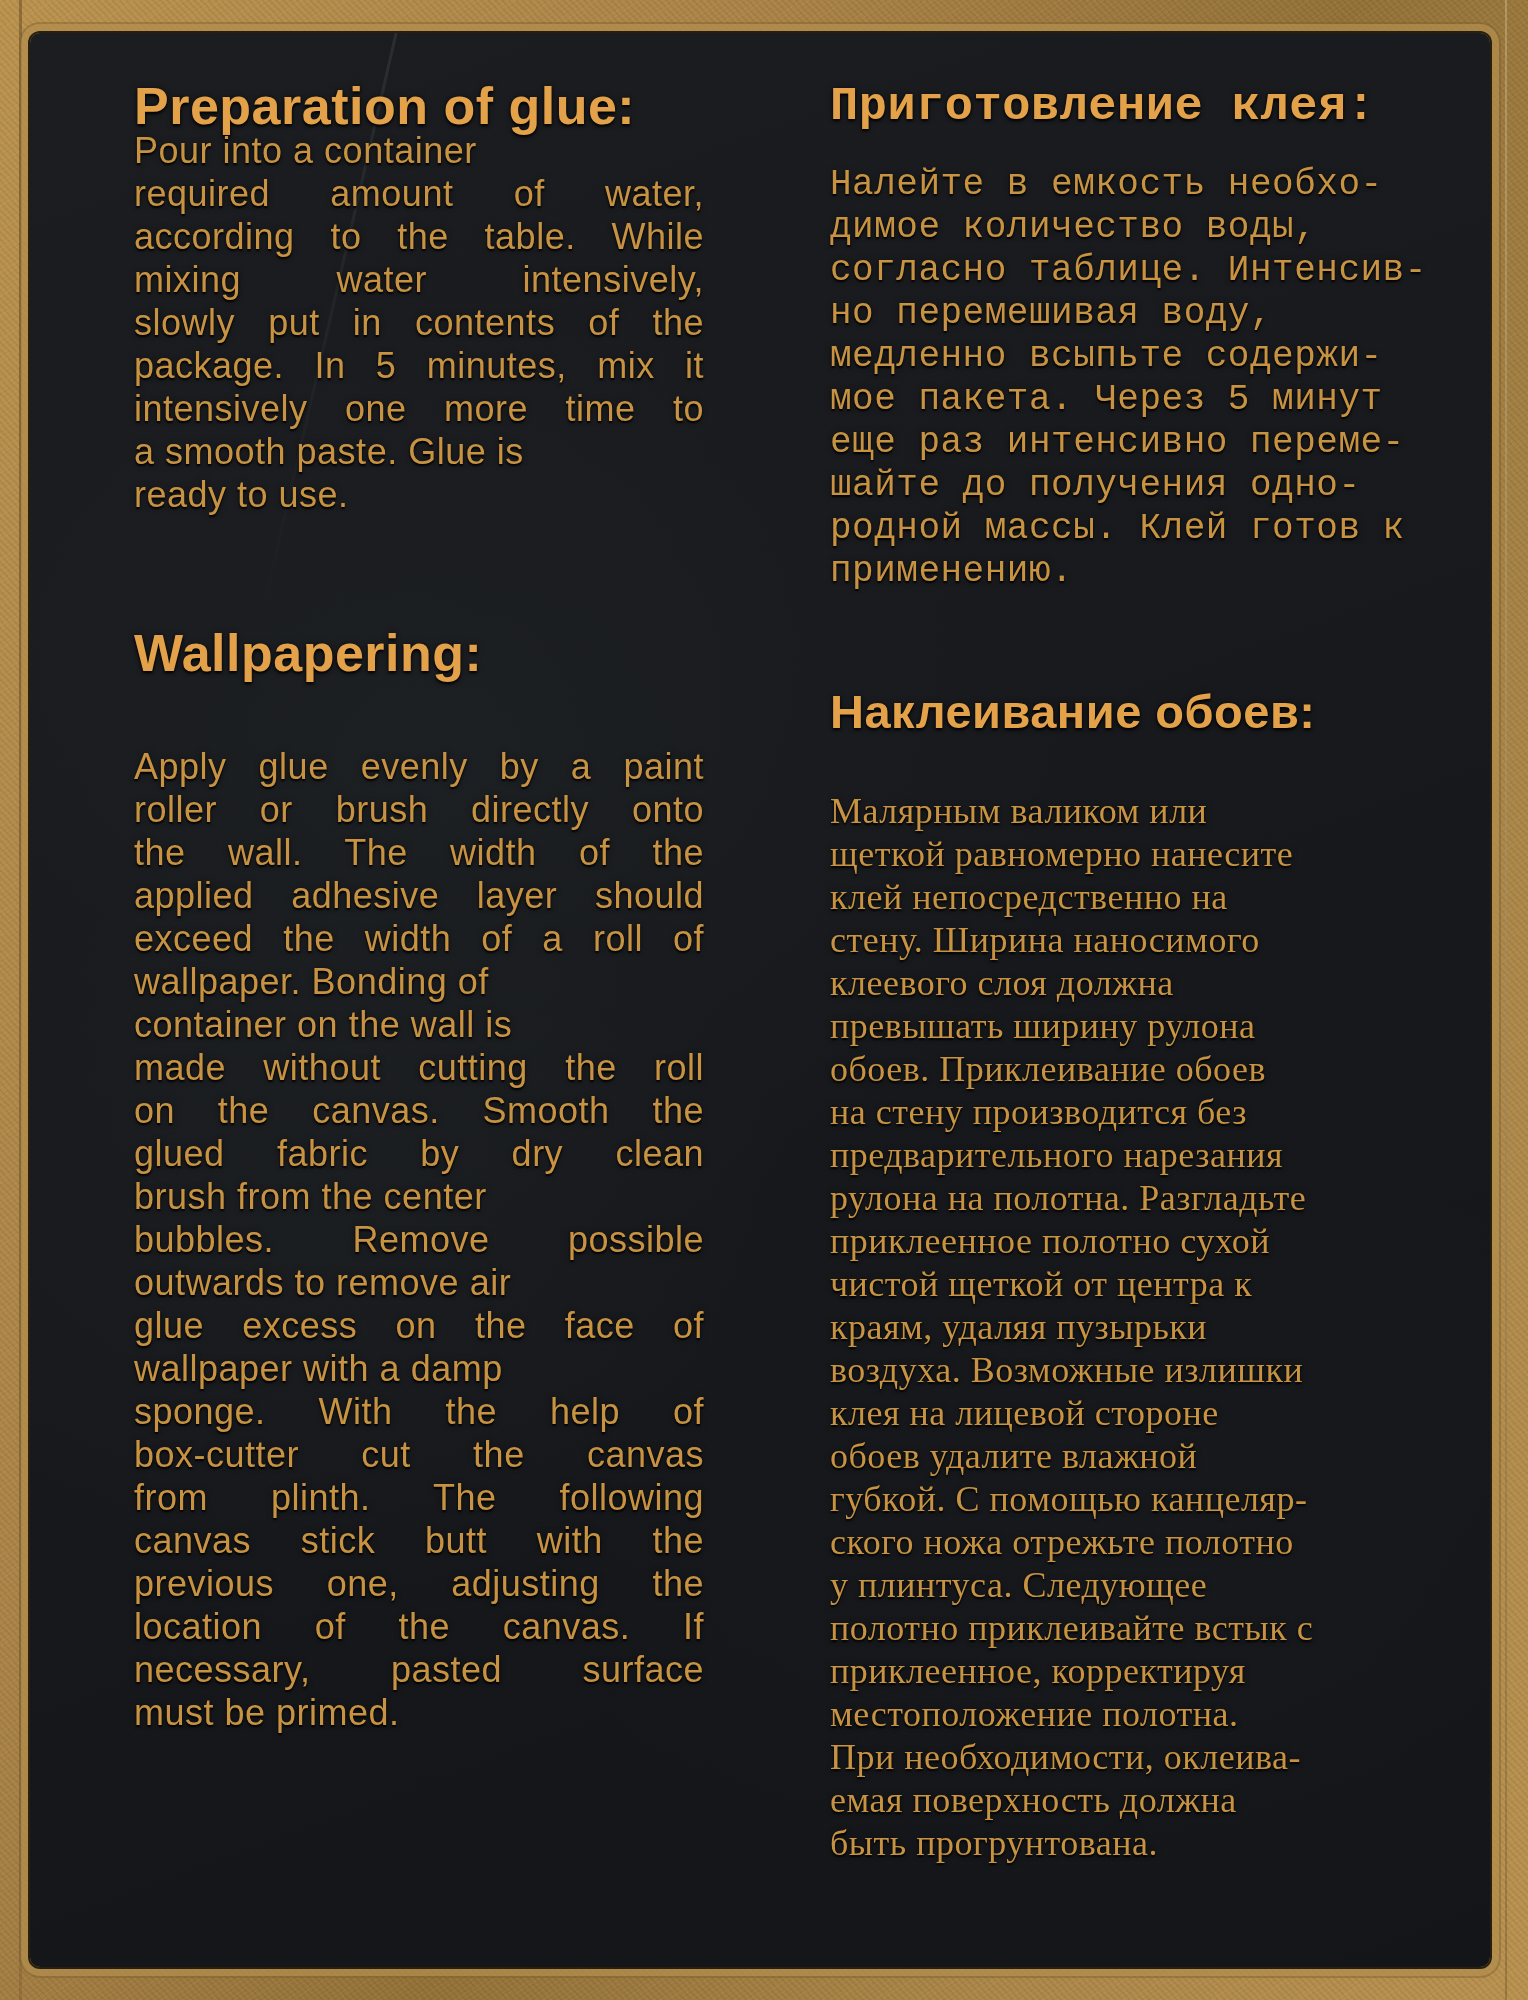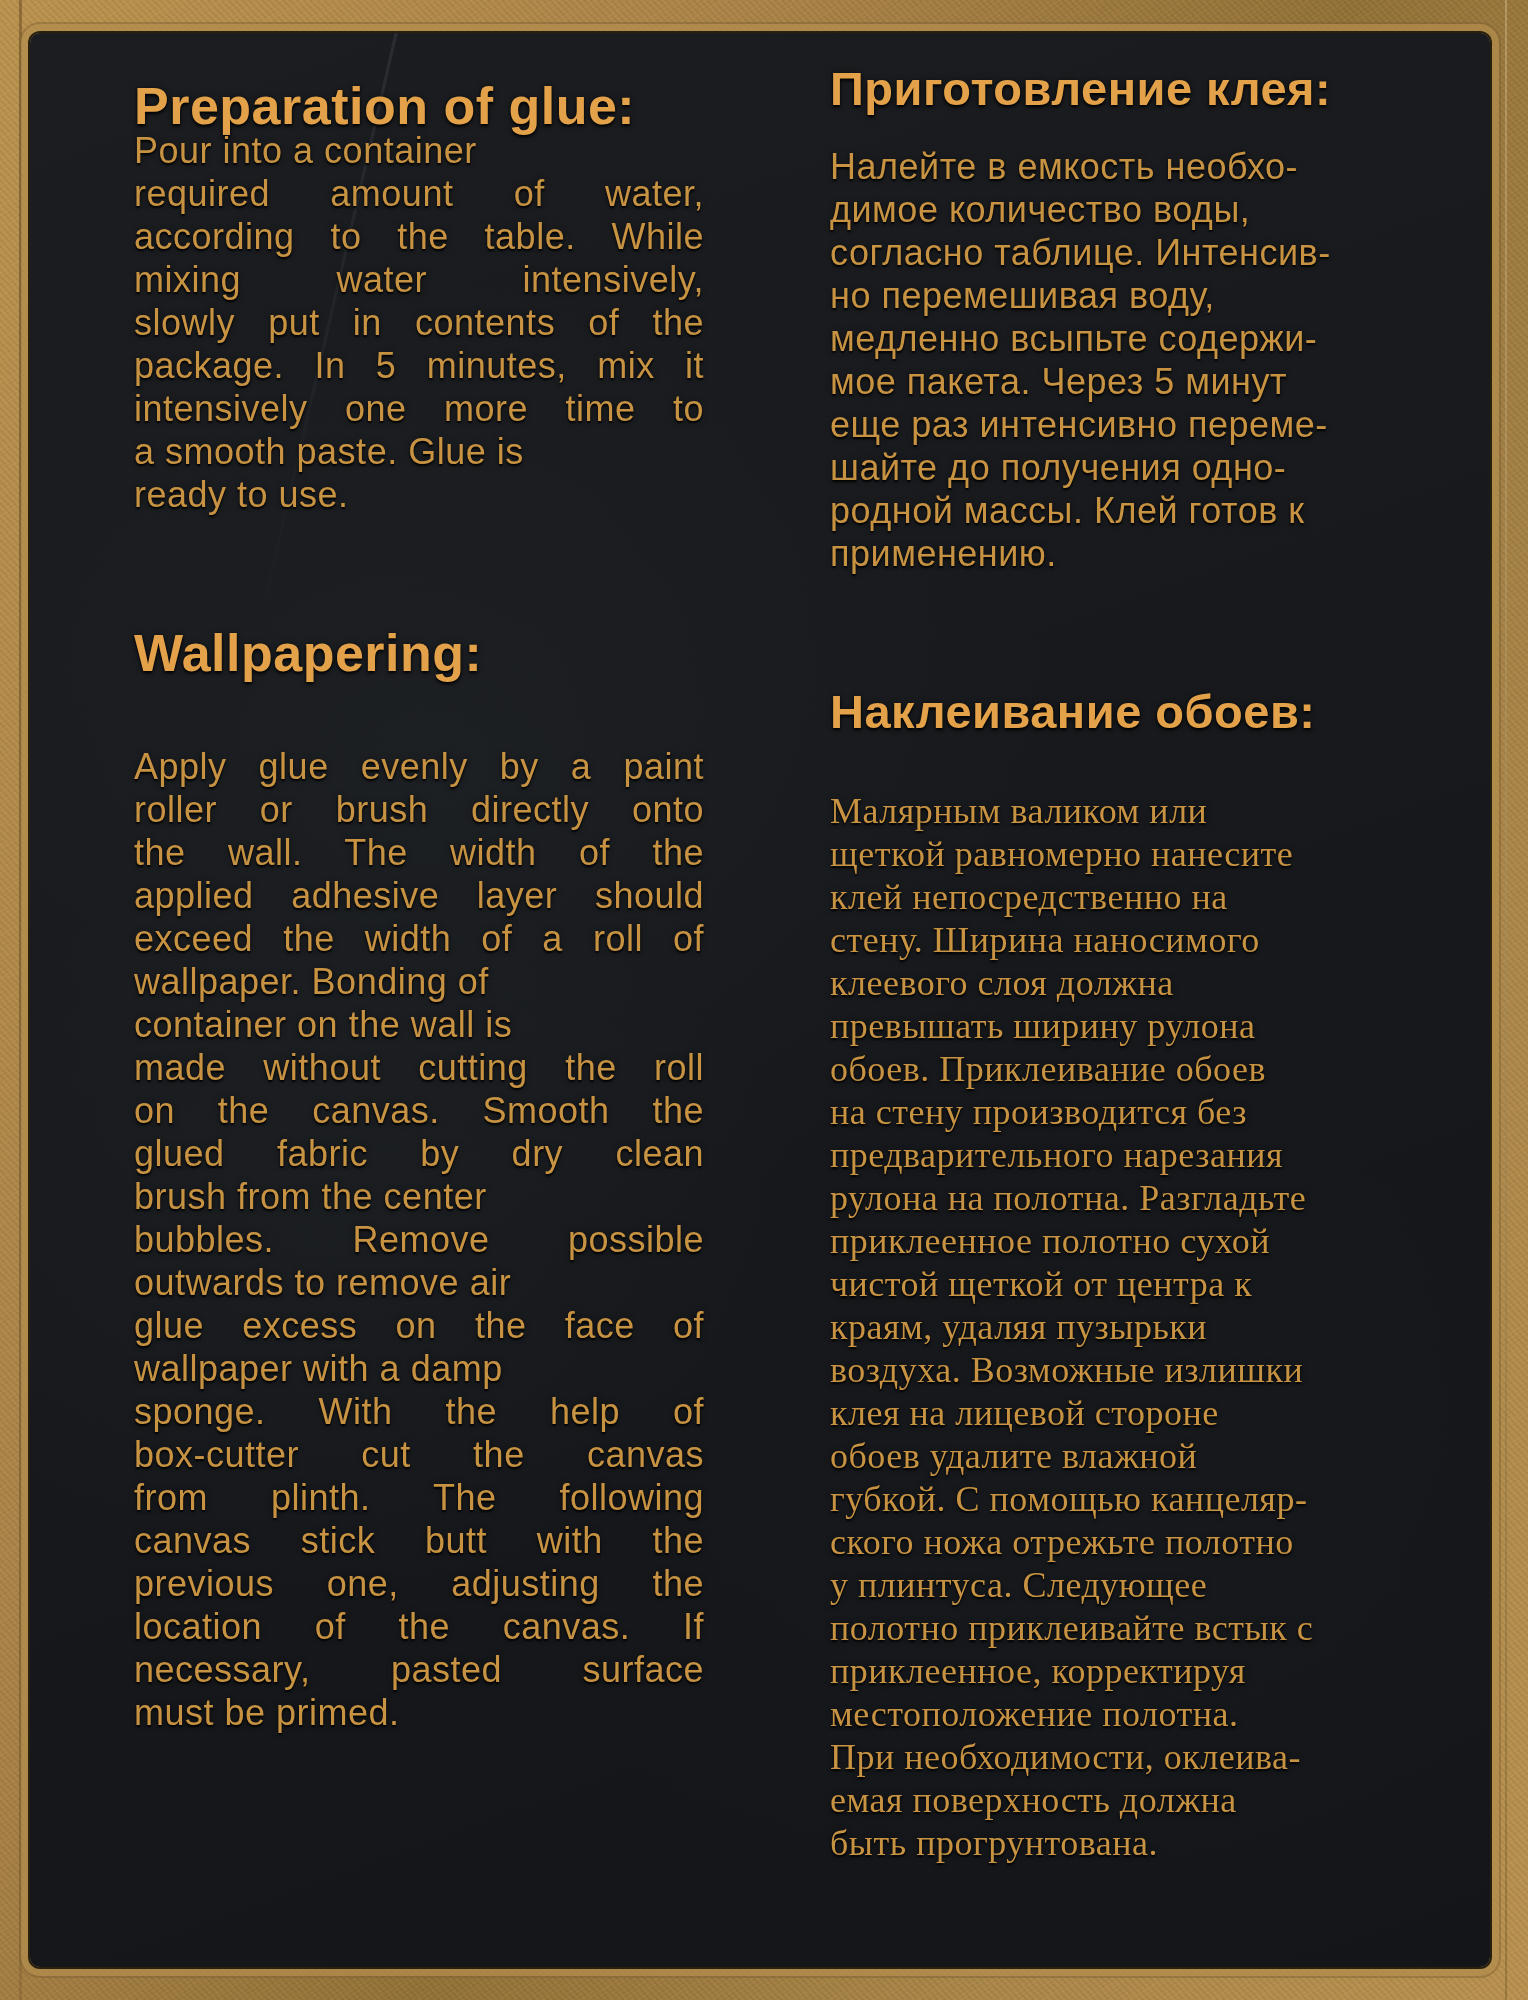--- a/index.html
+++ b/index.html
@@ -34,21 +34,21 @@
   .col-en h2{font-size:52px;line-height:46px;}
   .col-ru h2{font-size:47px;line-height:48px;}
   .para{color:#c79342;font-size:36px;line-height:43px;letter-spacing:.5px;
      text-shadow:0 2px 2px rgba(0,0,0,.95),0 0 6px rgba(0,0,0,.4);}
   .para .ln{min-height:43px;}
   .jst .ln{text-align:justify;text-align-last:justify;}
   .jst .ln.rag{text-align-last:left;}
   .col-ru .para .ln{white-space:nowrap;}
   .sec-en-0{top:50px;}  .sec-en-0 .para{}
   .sec-en-1{top:597px;} .sec-en-1 .para{margin-top:69px;}
-  .sec-ru-0{top:32px;}  .sec-ru-0 .para{margin-top:32px;}
+  .sec-ru-0{top:50px;font-family:Liberation Mono, monospace;}  .sec-ru-0 .para{margin-top:32px;}
   .sec-ru-1{top:655px;} .sec-ru-1 .para{margin-top:54px;font-family:Liberation Serif, serif;}
 </style>
 </head>
 <body>
 
 <div class="box">
   <div class="seam-left"></div>
   <div class="seam-right"></div>
   <div class="panel">
     <div class="crease"></div>

